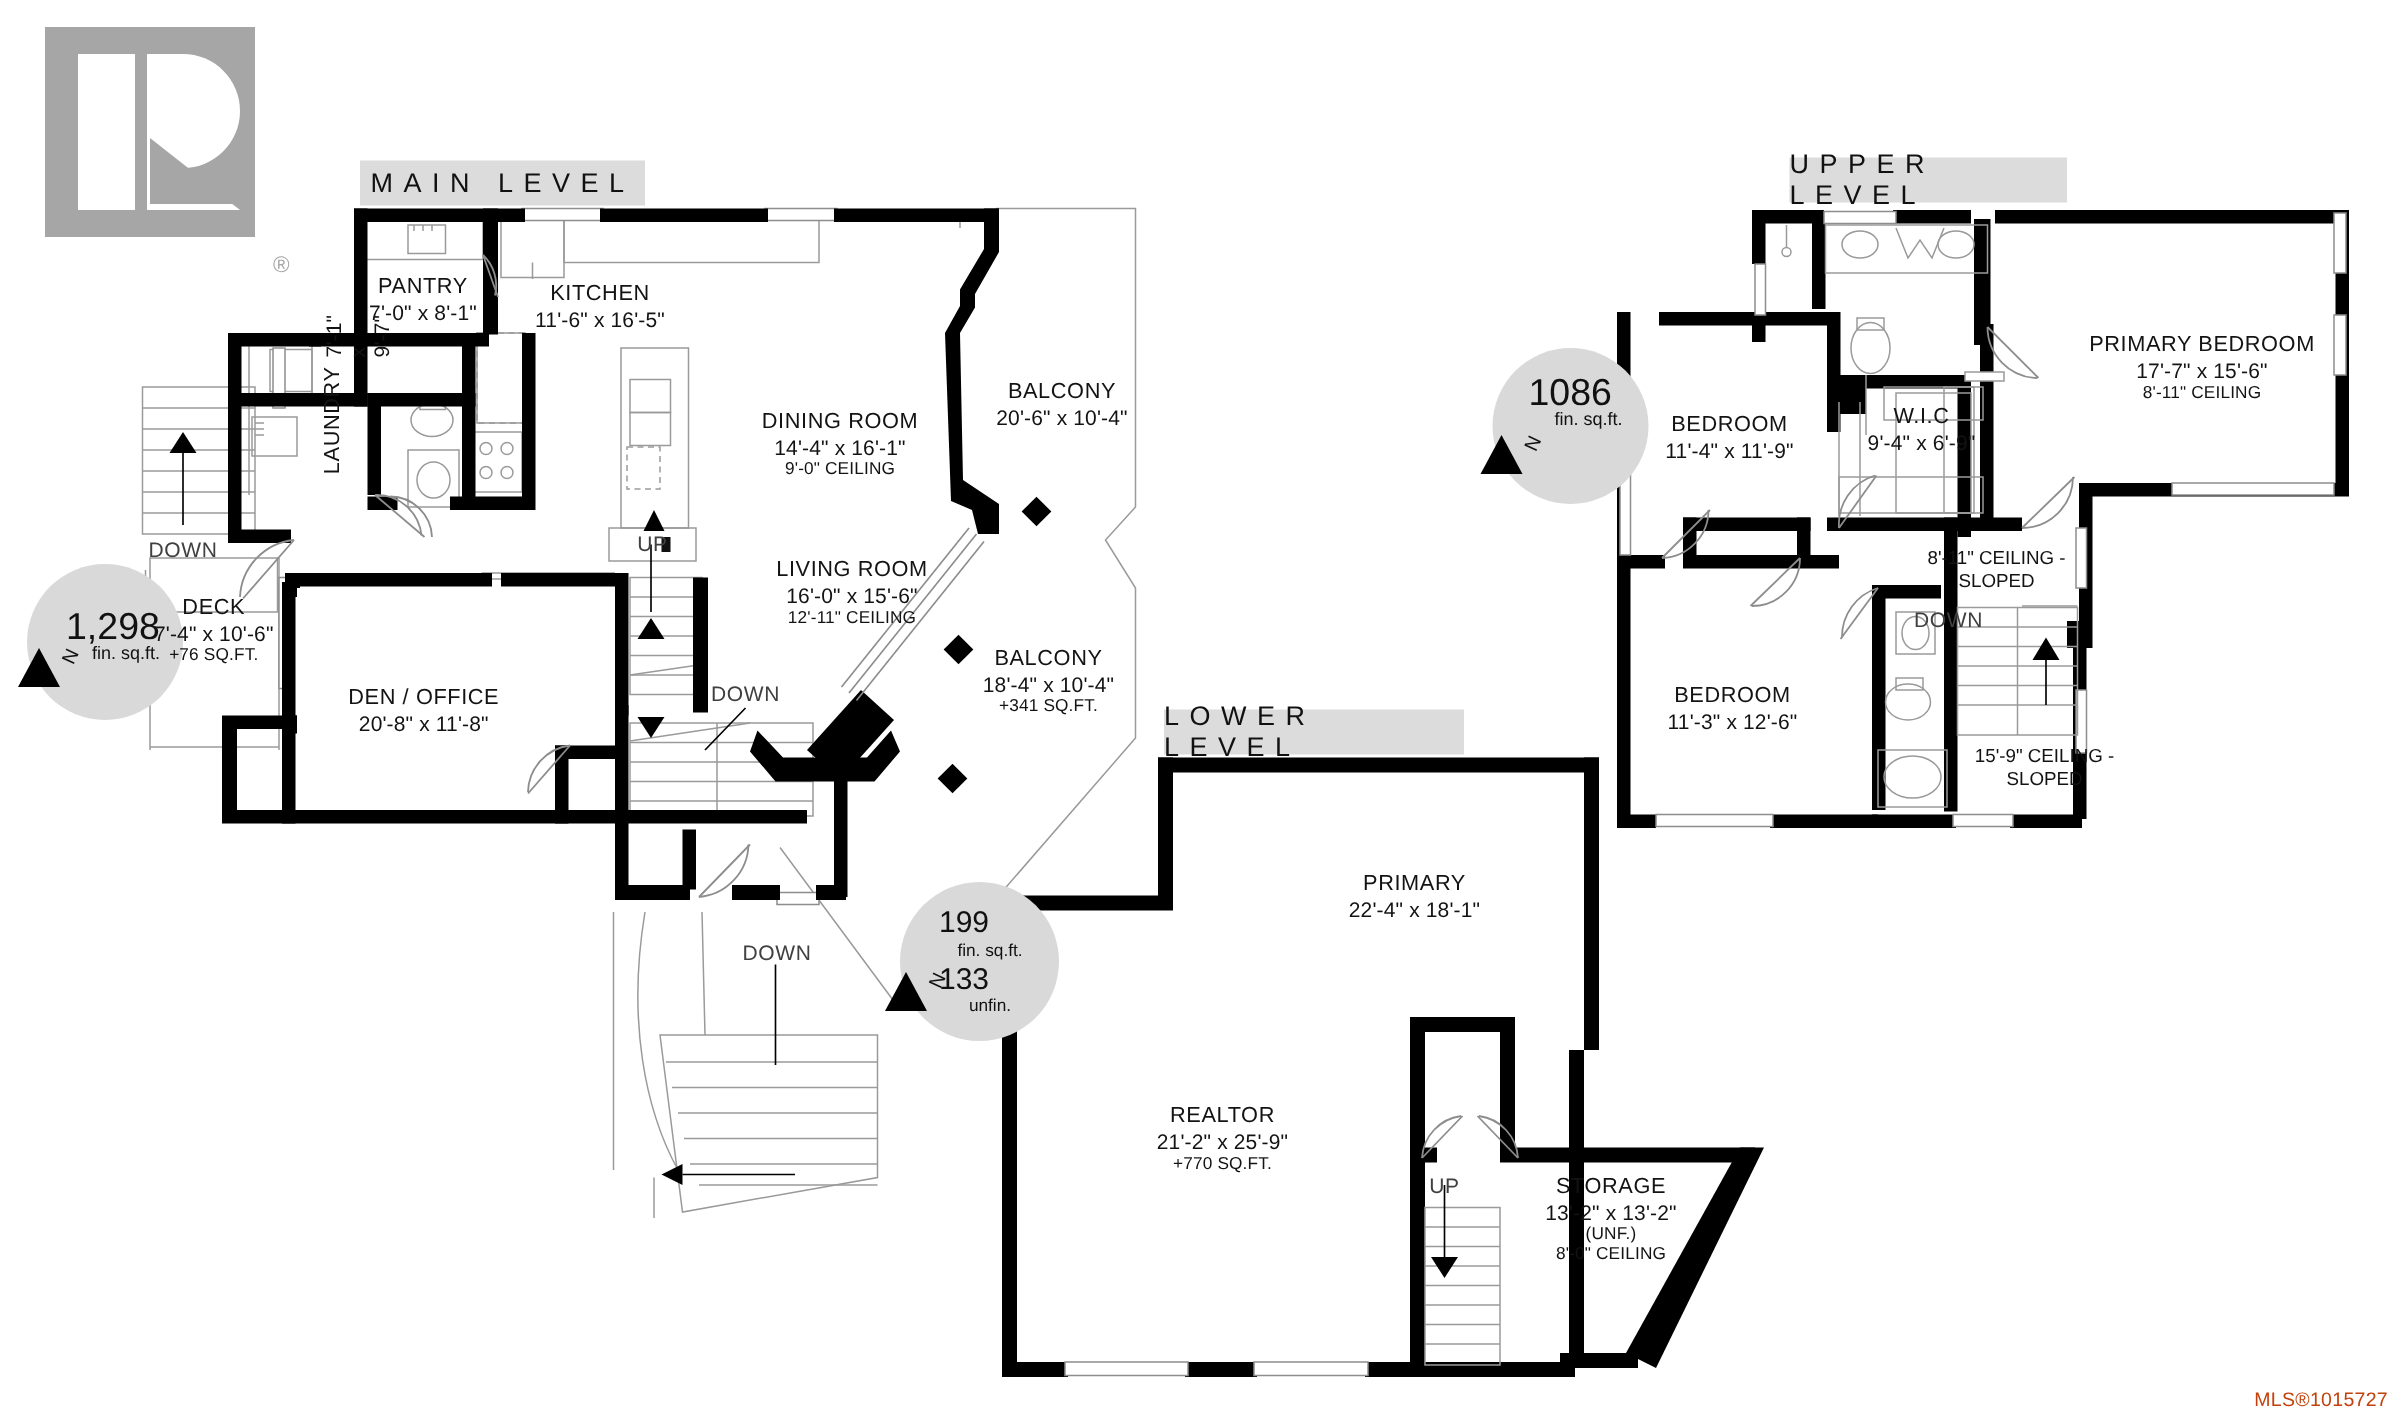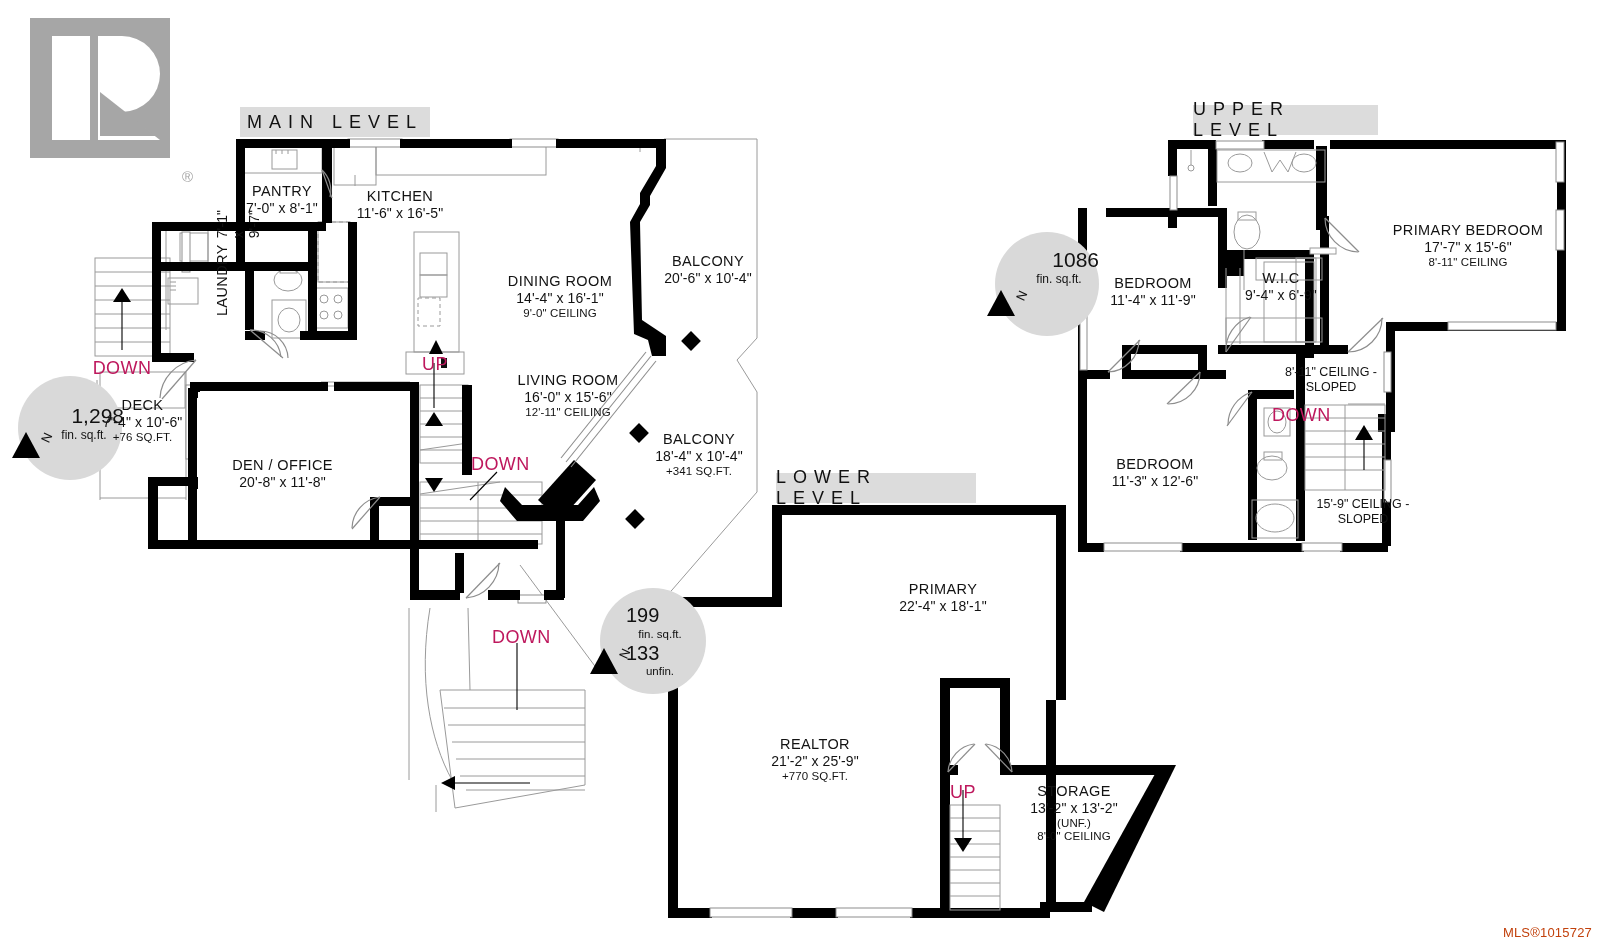--- a/index.html
+++ b/index.html
@@ -10,36 +10,36 @@
   }
   #stage{position:absolute;left:0;top:0;width:1600px;height:944px;}
   svg.plan{position:absolute;left:0;top:0;width:1600px;height:944px;}
 
   
   .lbl{position:absolute;text-align:center;line-height:1.18;white-space:nowrap;}
   .rm-name{font-size:14.5px;letter-spacing:.4px;color:#131313;}
   .rm-dim{font-size:14px;letter-spacing:.1px;color:#131313;}
   .rm-sub{font-size:11.5px;letter-spacing:.1px;color:#131313;}
   .rm-small{font-size:12.5px;color:#131313;}
-  .dirn{font-size:18px;letter-spacing:.4px;color:#be185d;}
+  .dirn{font-size:14px;letter-spacing:.4px;color:#404040;}
 
   .level-tag{
     position:absolute;background:#dcdcdc;color:#111;
     font-size:18px;letter-spacing:7px;font-weight:400;
     display:flex;align-items:center;justify-content:center;
     height:30px;
   }
 
   
   .compass{position:absolute;}
   .compass .disc{
     position:absolute;left:0;top:0;border-radius:50%;
     background:#d9d9d9;
   }
-  .compass .big{position:absolute;font-size:21px;color:#111;text-align:right;white-space:nowrap;}
+  .compass .big{position:absolute;font-size:25px;color:#111;text-align:left;white-space:nowrap;}
   .compass .sml{position:absolute;font-size:12px;color:#111;text-align:center;white-space:nowrap;}
   .compass .big2{position:absolute;font-size:20px;color:#111;white-space:nowrap;}
   .compass .sml2{position:absolute;font-size:11.5px;color:#111;text-align:center;white-space:nowrap;}
   .compass .needle{position:absolute;width:0;height:0;
      border-left:14px solid transparent;border-right:14px solid transparent;
      border-bottom:26px solid #000;}
   .compass .nletter{position:absolute;font-size:13px;color:#111;
      transform:rotate(-65deg);transform-origin:center;}
 
   

